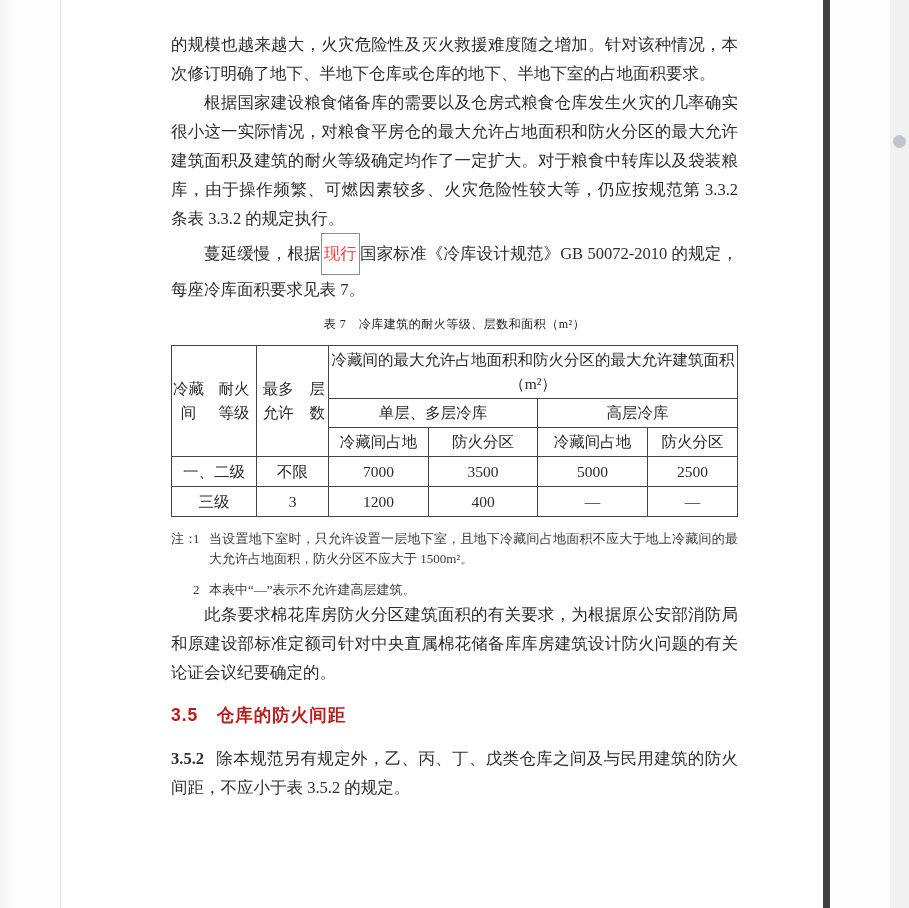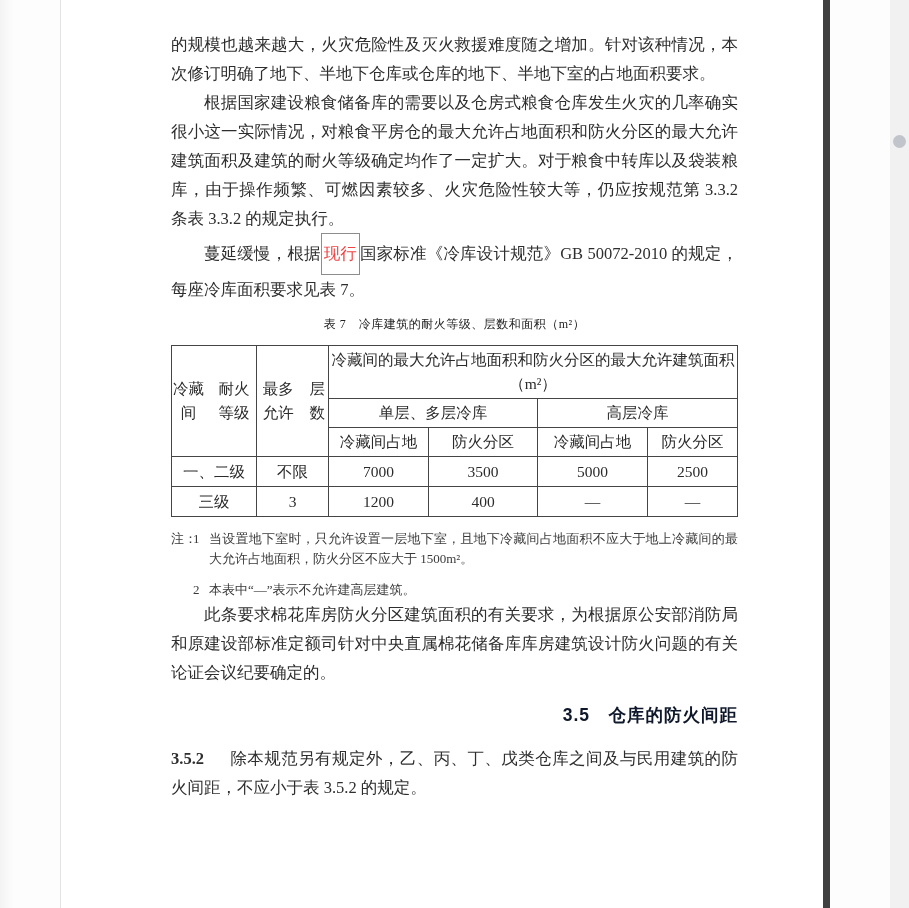--- a/index.html
+++ b/index.html
@@ -86,30 +86,30 @@
     color:#3a3a3a;
     margin-top:12px;
     text-align:justify;
   }
   .note-item { position:relative; padding-left:38px; margin-bottom:11px; }
   .note-label { position:absolute; left:0; top:0; }
   .note-num { position:absolute; left:22px; top:0; }
   .note-item.second { margin-bottom:0; }
   .note-item .note-text { display:block; }
   .section-heading {
-    text-align:right;
+    text-align:left;
     font-family:"Liberation Sans","DejaVu Sans",sans-serif;
     font-weight:bold;
     font-size:17.5px;
-    color:#0f172a;
+    color:#b91c1c;
     margin-top:14px;
     margin-bottom:14px;
     letter-spacing:1px;
   }
-  .clause-num { font-weight:bold; margin-right:26px; }
+  .clause-num { font-weight:bold; margin-right:12px; }
 </style>
 </head>
 <body>
 
 <div class="left-fade"></div>
 
 <div class="page">
   <div class="content">
 
     <p class="para no-indent">的规模也越来越大，火灾危险性及灭火救援难度随之增加。针对该种情况，本次修订明确了地下、半地下仓库或仓库的地下、半地下室的占地面积要求。</p>

